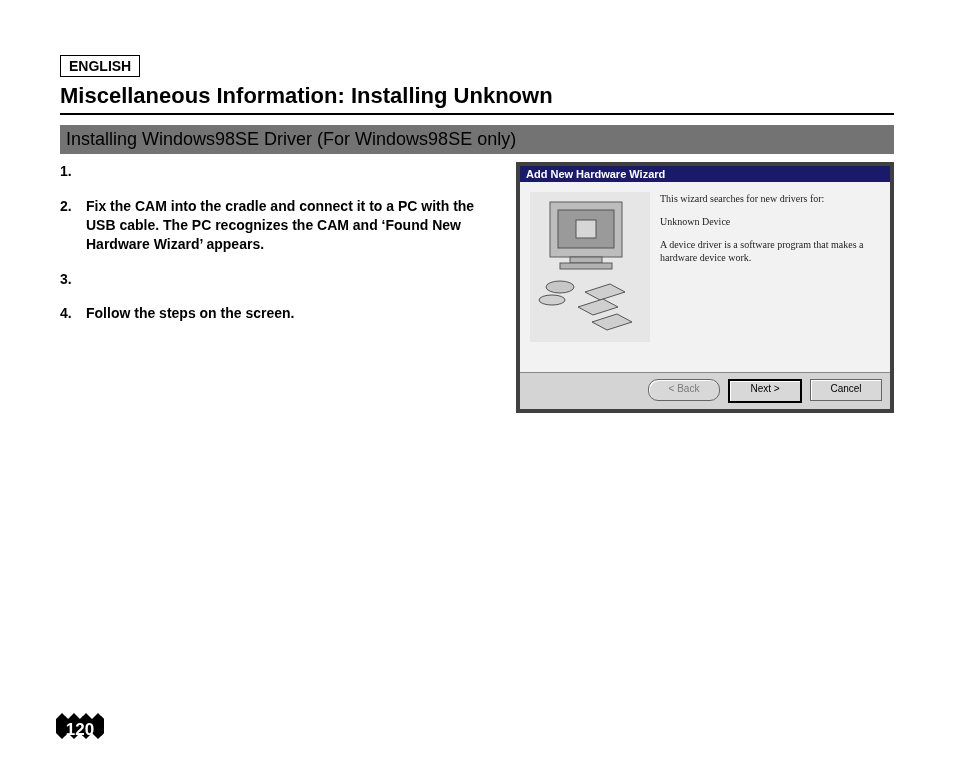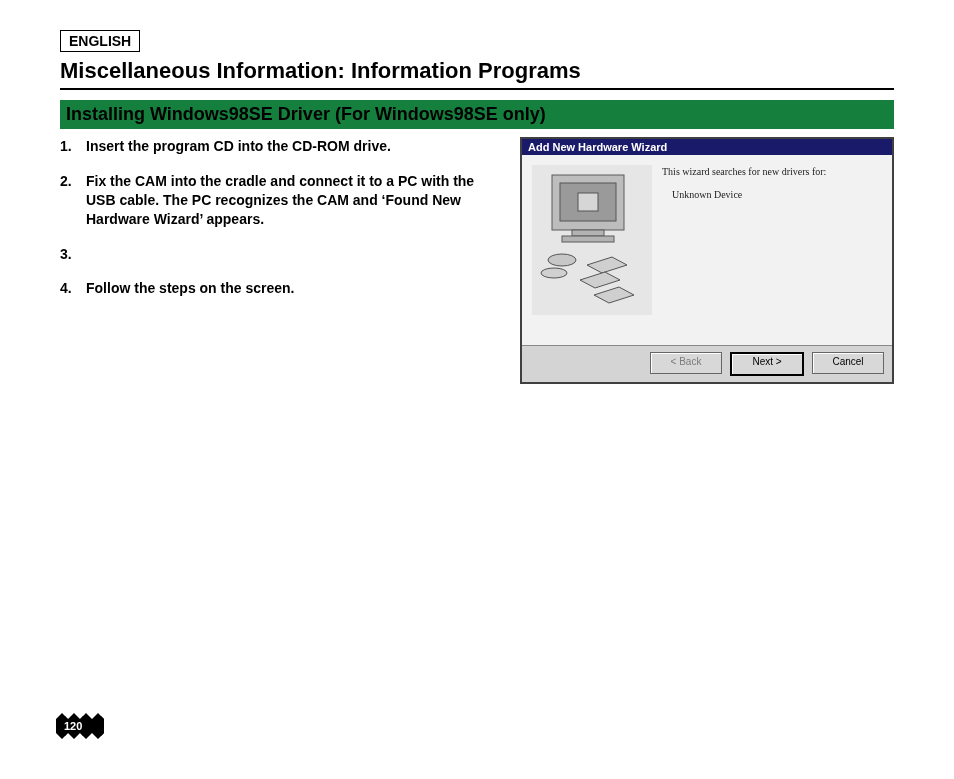--- a/index.html
+++ b/index.html
@@ -6,21 +6,21 @@
     margin: 0;
     padding: 0;
     font-family: Arial, Helvetica, sans-serif;
     background: #fff;
     width: 954px;
     height: 779px;
     position: relative;
     color: #000;
   }
   .page {
-    padding: 30px 60px 35px 60px;
+    padding: 55px 60px 35px 60px;
     box-sizing: border-box;
     width: 100%;
     height: 100%;
     position: relative;
   }
   .lang-badge {
     display: inline-block;
     border: 1.5px solid #000;
     padding: 2px 8px;
     font-weight: bold;
@@ -28,23 +28,23 @@
     margin-bottom: 6px;
   }
   .main-title {
     font-size: 22px;
     font-weight: bold;
     border-bottom: 2px solid #000;
     padding-bottom: 4px;
     margin: 0 0 10px 0;
   }
   .sub-title {
-    background: #15803d;
+    background: #737373;
     font-size: 18px;
-    font-weight: bold;
+    font-weight: normal;
     padding: 4px 6px;
     margin: 7px 0 8px 0;
   }
   .intro {
     font-size: 14px;
     margin: 0 0 18px 0;
   }
   .body-row {
     display: flex;
     align-items: flex-start;
@@ -59,21 +59,21 @@
     font-weight: bold;
     margin-bottom: 16px;
     line-height: 1.35;
   }
   .step .num {
     width: 26px;
     flex-shrink: 0;
   }
   .dialog {
     width: 370px;
-    border: 2px solid #404040;
+    border: 4px solid #404040;
     background: #f9a8d4;
     font-size: 11px;
   }
   .dialog-title {
     background: #1a1a6a;
     color: #fff;
     font-weight: bold;
     font-size: 11px;
     padding: 2px 6px;
   }
@@ -94,73 +94,73 @@
     overflow: hidden;
   }
   .dialog-art svg { width: 100%; height: 100%; display:block; }
   .dialog-text {
     flex: 1;
     font-size: 10px;
     line-height: 1.3;
     color: #222;
   }
   .dialog-text p { margin: 0 0 10px 0; }
-  .dialog-text .indent { margin-left: 10px; }
+  .dialog-text .indent { }
   .dialog-footer {
     border-top: 1px solid #888;
     padding: 6px 8px;
     display: flex;
     justify-content: flex-end;
     gap: 8px;
     background: #d4d4d4;
   }
   .dlg-btn {
     width: 70px;
     height: 20px;
     font-size: 10px;
     text-align: center;
     background: #d8d8d8;
     border: 1px solid #666;
     box-shadow: 1px 1px 0 #fff inset;
     line-height: 18px;
   }
-  .dlg-btn.disabled { color: #7a7a7a; }
+  .dlg-btn.disabled { color: #7a7a7a; border-radius: 10px; }
   .dlg-btn.default { border: 2px solid #000; line-height: 16px; }
   .page-marker {
     position: absolute;
     left: 56px;
     bottom: 36px;
   }
   .page-marker svg { display:block; }
   .page-num {
     position: absolute;
-    left: 8px; top: 11px;
+    left: 0; top: 11px;
     width: 48px;
+    text-align: center;
     color: #fff;
-    font-size: 11px;
+    font-size: 17px;
     font-weight: bold;
   }
 </style>
 </head>
 <body>
 
 <div class="page">
 
   <div class="lang-badge">ENGLISH</div>
 
-  <h1 class="main-title">Miscellaneous Information: Information Programs</h1>
+  <h1 class="main-title">Miscellaneous Information: Installing Unknown</h1>
 
   <div class="sub-title">Installing Windows98SE Driver (For Windows98SE only)</div>
 
 
   <div class="body-row">
     <div class="steps">
       <div class="step">
         <span class="num">1.</span>
-        <span>Insert the program CD into the CD-ROM drive.</span>
       </div>
       <div class="step">
         <span class="num">2.</span>
         <span>Fix the CAM into the cradle and connect it to a PC with the USB cable. The PC recognizes the CAM and ‘Found New Hardware Wizard’ appears.</span>
       </div>
       <div class="step">
         <span class="num">3.</span>
       </div>
       <div class="step">
         <span class="num">4.</span>
@@ -185,20 +185,21 @@
             <ellipse cx="22" cy="108" rx="13" ry="5" fill="#d0d0d0" stroke="#555"></ellipse>
 
             <polygon points="55,100 80,92 95,100 70,108" fill="#cfcfcf" stroke="#555"></polygon>
             <polygon points="48,115 73,107 88,115 63,123" fill="#cfcfcf" stroke="#555"></polygon>
             <polygon points="62,130 87,122 102,130 77,138" fill="#cfcfcf" stroke="#555"></polygon>
           </svg>
         </div>
         <div class="dialog-text">
           <p>This wizard searches for new drivers for:</p>
           <p class="indent">Unknown Device</p>
+          <p>A device driver is a software program that makes a hardware device work.</p>
         </div>
       </div>
       <div class="dialog-footer">
         <div class="dlg-btn disabled">&lt; Back</div>
         <div class="dlg-btn default">Next &gt;</div>
         <div class="dlg-btn">Cancel</div>
       </div>
     </div>
   </div>
 

